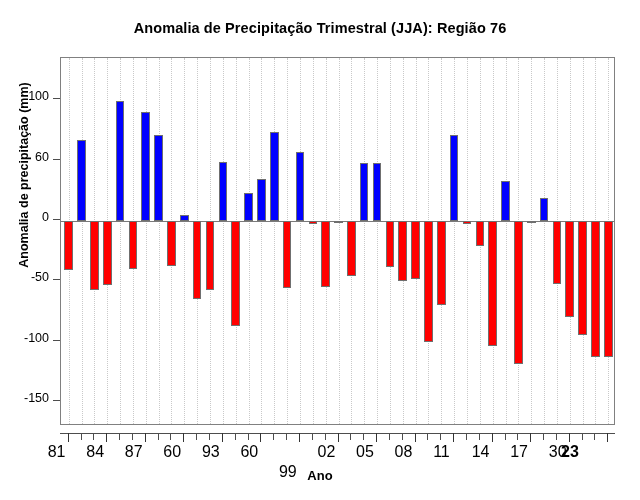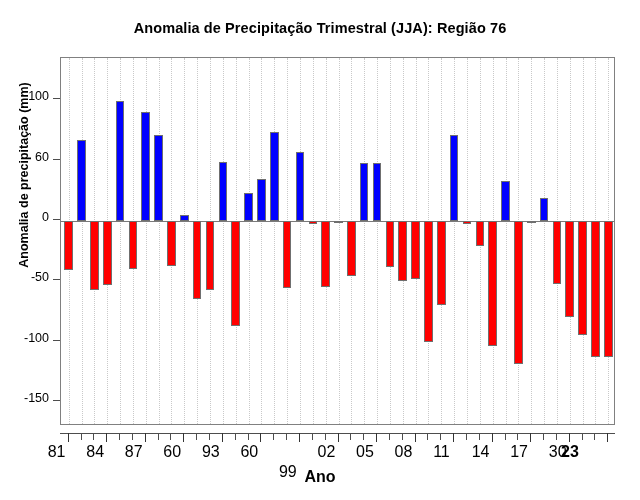--- a/index.html
+++ b/index.html
@@ -39,21 +39,21 @@
     font-weight: bold;
     transform: rotate(-90deg);
     transform-origin: center center;
   }
   .xlabel {
     position: absolute;
     left: 0;
     right: 0;
     top: 468px;
     text-align: center;
-    font-size: 16px;
+    font-size: 13px;
     font-weight: bold;
   }
   .plot-frame {
     position: absolute;
     left: 60px;
     top: 57px;
     width: 555px;
     height: 368px;
     border: 1px solid #808080;
     box-sizing: border-box;

